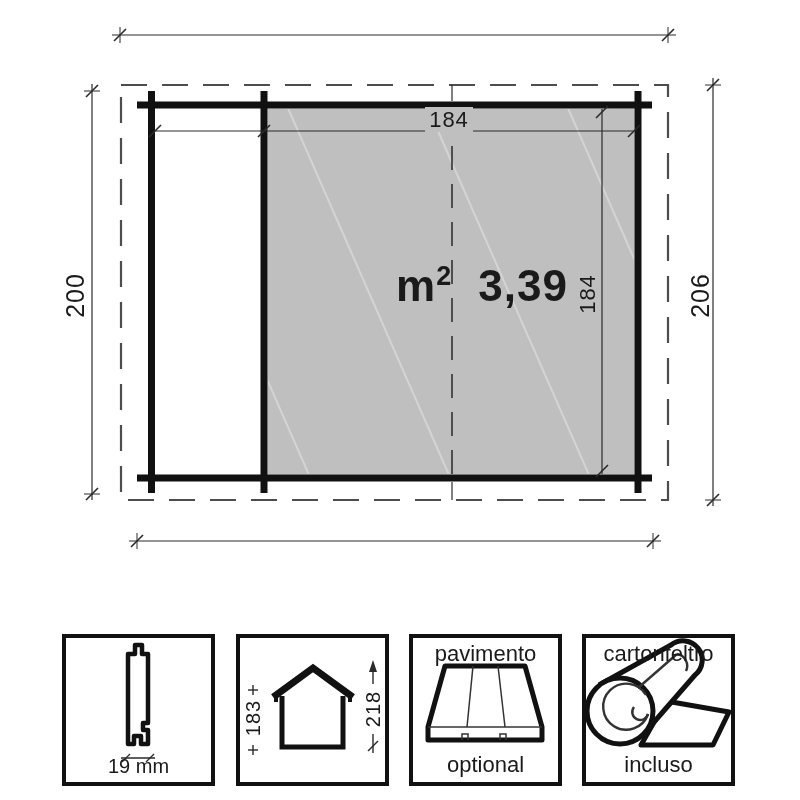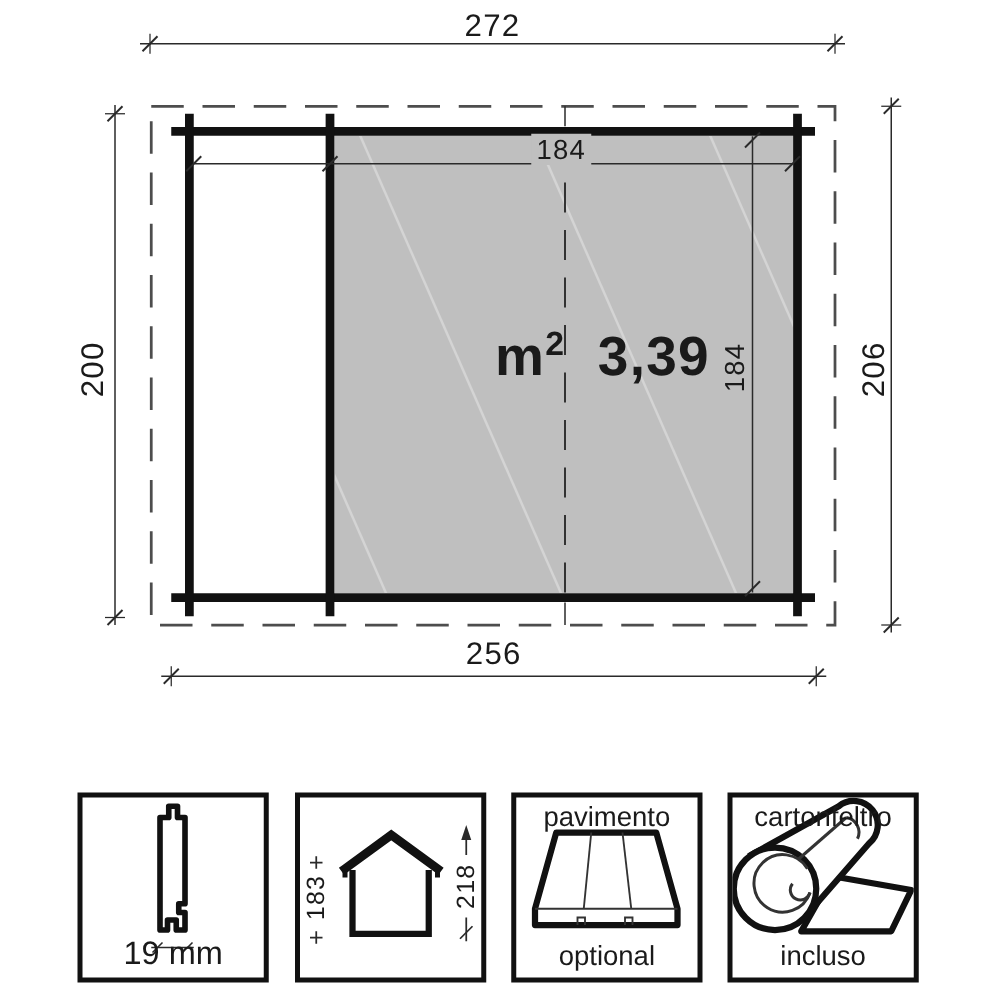--- a/index.html
+++ b/index.html
@@ -98,23 +98,21 @@
     </g>
     <g style="stroke:var(--dim)" stroke-width="1.2">
       <line x1="713" y1="78" x2="713" y2="506"></line>
       <line x1="707" y1="91" x2="719" y2="79" stroke-width="1.6"></line>
       <line x1="705" y1="85" x2="721" y2="85" stroke-width="1"></line>
       <line x1="707" y1="506" x2="719" y2="494" stroke-width="1.6"></line>
       <line x1="705" y1="500" x2="721" y2="500" stroke-width="1"></line>
     </g>
   </svg>
 
-  <div class="ov dim-lg ctr" style="left:120px;top:7px;width:548px;">272</div>
 
-  <div class="ov dim-lg ctr" style="left:129px;top:509px;width:532px;">256</div>
 
   <div class="ov dim-lg ctr rot" style="left:25px;top:281px;width:100px;">200</div>
 
   <div class="ov dim-lg ctr rot" style="left:650px;top:281px;width:100px;">206</div>
 
 
   <div class="ov dim-sm ctr" style="left:399px;top:107px;width:100px;"><span class="graybg">184</span></div>
 
   <div class="ov dim-sm ctr rot" style="left:538px;top:281px;width:100px;"><span class="graybg">184</span></div>
 
@@ -123,21 +121,21 @@
   <div class="fbox" style="left:62px;">
     <svg width="145" height="144" viewBox="0 0 145 144">
       <path d="M62,106 L62,16 L69,16 L69,7 L76,7 L76,16 L82,16 L82,85 L77,85 L77,92 L82,92 L82,106
                L75,106 L75,98 L68,98 L68,106 Z" fill="#fff" stroke="#111" stroke-width="4.5" stroke-linejoin="round"></path>
       <g stroke="#2a2a2a" stroke-width="1.3">
         <line x1="55" y1="120" x2="89" y2="120"></line>
         <line x1="56" y1="124" x2="64" y2="116"></line>
         <line x1="80" y1="124" x2="88" y2="116"></line>
       </g>
     </svg>
-    <div class="flabel flabel-bottom" style="font-size:26px;">19 mm</div>
+    <div class="flabel flabel-bottom" style="font-size:20px;">19 mm</div>
   </div>
 
   <div class="fbox" style="left:236px;">
     <svg width="145" height="144" viewBox="0 0 145 144">
       <path d="M42,58 L42,109 L103,109 L103,58" fill="none" stroke="#111" stroke-width="5"></path>
       <path d="M36,57 L73,30 L110,57" fill="none" stroke="#111" stroke-width="7" stroke-linecap="square"></path>
       <line x1="36" y1="55" x2="36" y2="64" stroke="#111" stroke-width="4"></line>
       <line x1="110" y1="55" x2="110" y2="64" stroke="#111" stroke-width="4"></line>
       <g stroke="#2a2a2a" stroke-width="1.4">
         <line x1="8" y1="52" x2="18" y2="52"></line>

